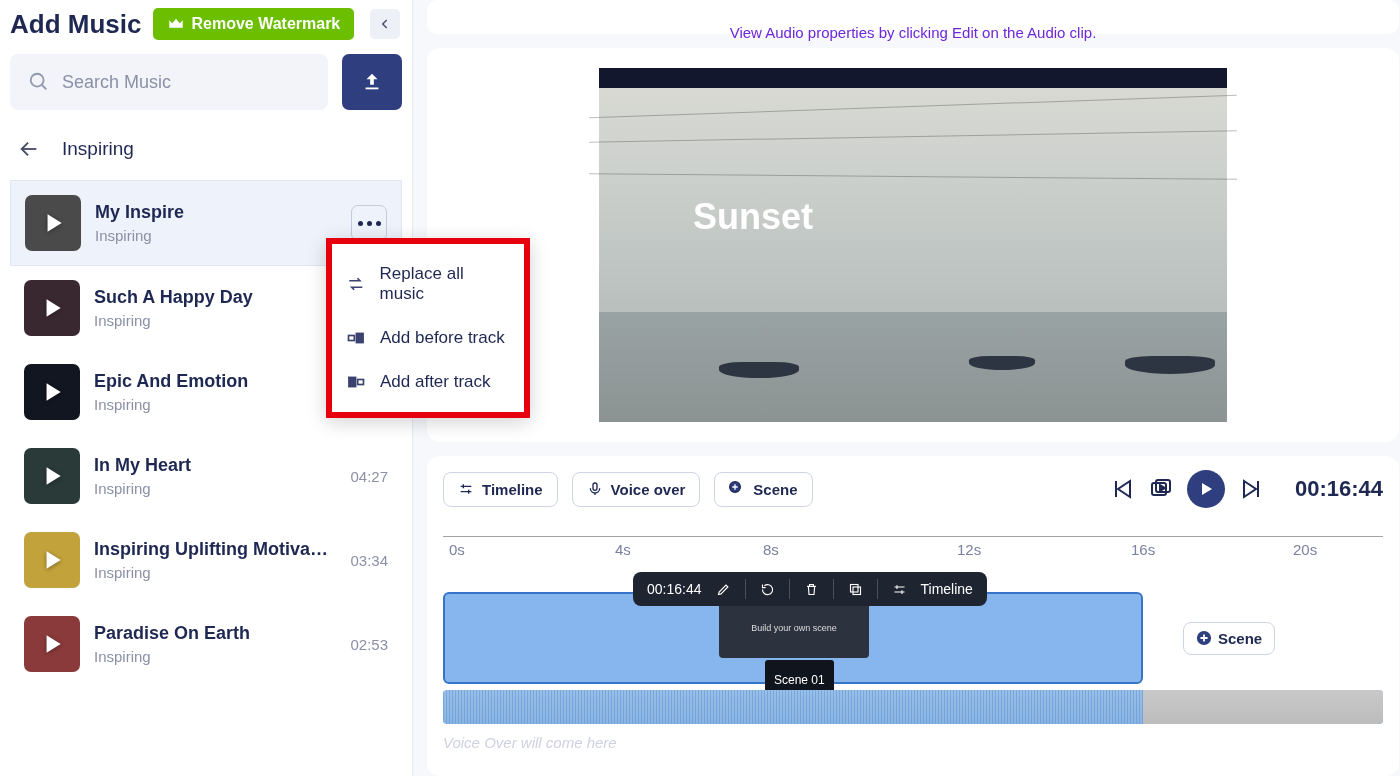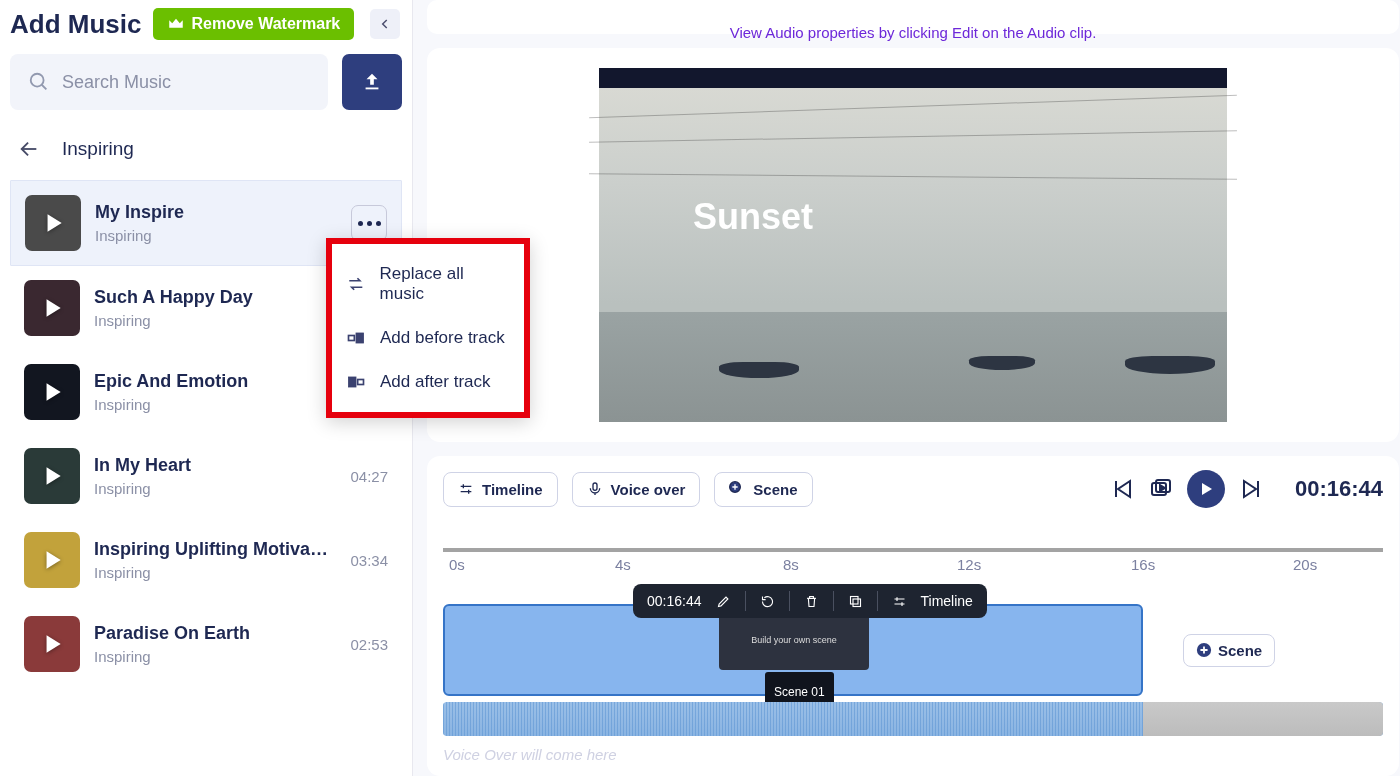--- a/index.html
+++ b/index.html
@@ -53,21 +53,21 @@
   .tool-row { display:flex; align-items:center; gap:14px; }
   .pill { border:1.5px solid #cfd3e6; border-radius:8px; padding:8px 14px; display:inline-flex; align-items:center; gap:8px; font-size:15px; font-weight:600; color:#1e2852; }
   .pill.accent svg circle { fill:#2e3e7e; }
   .pill svg { width:16px; height:16px; stroke:#1e2852; stroke-width:2; fill:none; }
   .spacer { flex:1; }
   .ctrl { width:24px; height:24px; stroke:#1e2852; fill:none; stroke-width:2; }
   .play-main { width:38px; height:38px; background:#2e3e7e; border-radius:50%; display:flex; align-items:center; justify-content:center; }
   .play-main svg { width:16px; height:16px; fill:#fff; }
   .timecode-main { font-size:22px; font-weight:600; color:#1e2852; margin-left:18px; }
   
-  .ruler { margin-top:40px; position:relative; height:34px; border-top:4px solid #a3a3a3; }
+  .ruler { margin-top:28px; position:relative; height:34px; border-top:1px solid #a3a3a3; }
   .tick { position:absolute; top:4px; font-size:15px; color:#7b80a0; }
   .timeline-body { position:relative; margin-top:22px; }
   .clip-toolbar { position:absolute; left:190px; top:-20px; background:#1e2430; border-radius:8px; display:flex; align-items:center; gap:14px; padding:7px 14px; color:#fff; font-size:14px; z-index:2; }
   .clip-toolbar svg { width:15px; height:15px; stroke:#fff; fill:none; stroke-width:1.8; }
   .clip-toolbar .sep { width:1px; height:20px; background:#4a5060; }
   .scene-track { height:92px; background:#87b5ee; border:2px solid #3574c7; border-radius:6px; position:relative; width:700px; }
   .scene-thumb { position:absolute; left:274px; top:4px; width:150px; height:60px; background:#2d323f; border-radius:4px; display:flex; align-items:center; justify-content:center; color:#ddd; font-size:9px; }
   .scene-label { position:absolute; left:320px; top:66px; background:#10141d; color:#fff; font-size:12px; padding:13px 9px; border-radius:3px; }
   .scene-btn-outer { margin-left: 40px; border:1.5px solid #cfd3e6; border-radius:8px; padding:7px 12px; display:inline-flex; align-items:center; gap:6px; font-size:15px; font-weight:600; color:#1e2852; }
   .scene-btn-outer svg circle{ fill:#2e3e7e; }
@@ -293,21 +293,21 @@
       <svg class="ctrl" viewBox="0 0 24 24">
           <polygon points="5 4 17 12 5 20"></polygon>
           <line x1="19" y1="4" x2="19" y2="20"></line>
         </svg>
       <div class="timecode-main">00:16:44</div>
     </div>
 
     <div class="ruler">
       <div class="tick" style="left:6px">0s</div>
       <div class="tick" style="left:172px">4s</div>
-      <div class="tick" style="left:340px">8s</div>
+      <div class="tick" style="left:320px">8s</div>
       <div class="tick" style="left:514px">12s</div>
       <div class="tick" style="left:688px">16s</div>
       <div class="tick" style="left:850px">20s</div>
     </div>
 
     <div class="timeline-body">
       <div class="clip-toolbar">
         <span>00:16:44</span>
         <svg viewBox="0 0 24 24">
             <path d="M4 20l4-1 11-11-3-3L5 16z"></path>

